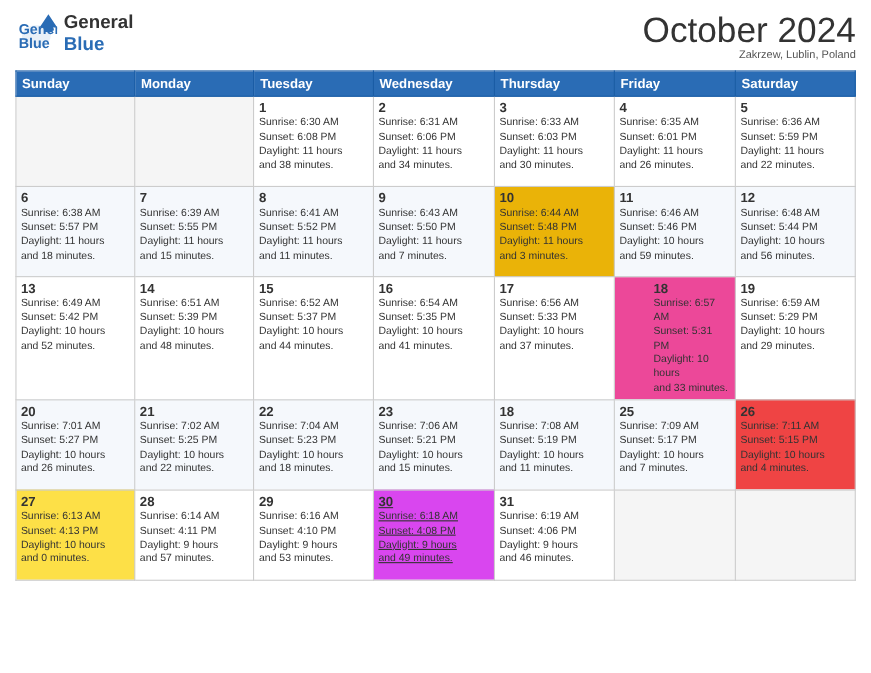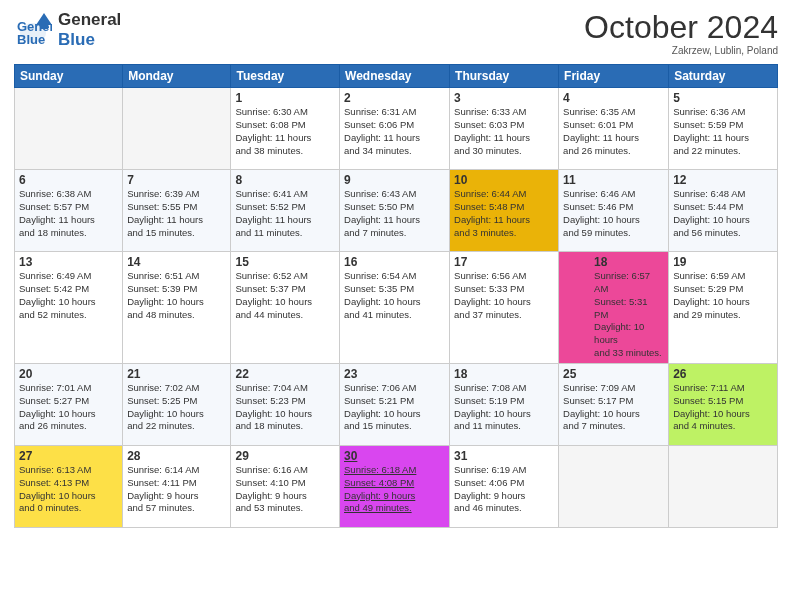--- a/index.html
+++ b/index.html
@@ -293,21 +293,21 @@
 Daylight: 10 hours
 and 11 minutes.</div>
           </td>
           <td style="background: rgb(245, 248, 252);">
             <div class="day-number">25</div>
             <div class="day-info" style="white-space: pre-line;">Sunrise: 7:09 AM
 Sunset: 5:17 PM
 Daylight: 10 hours
 and 7 minutes.</div>
           </td>
-          <td style="background: #bef264;">
+          <td style="background: #ef4444;">
             <div class="day-number">26</div>
             <div class="day-info" style="white-space: pre-line;">Sunrise: 7:11 AM
 Sunset: 5:15 PM
 Daylight: 10 hours
 and 4 minutes.</div>
           </td>
         </tr>
         <tr>
           <td style="background: #fde047;">
             <div class="day-number">27</div>

